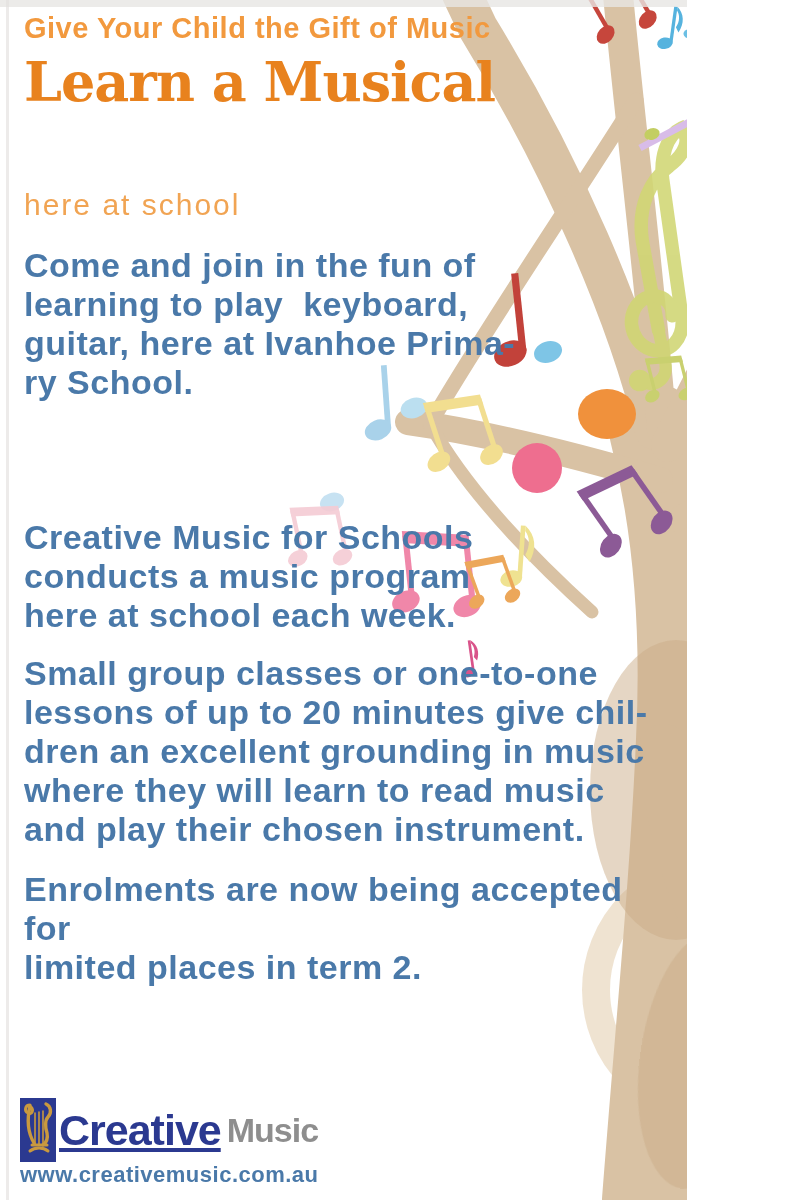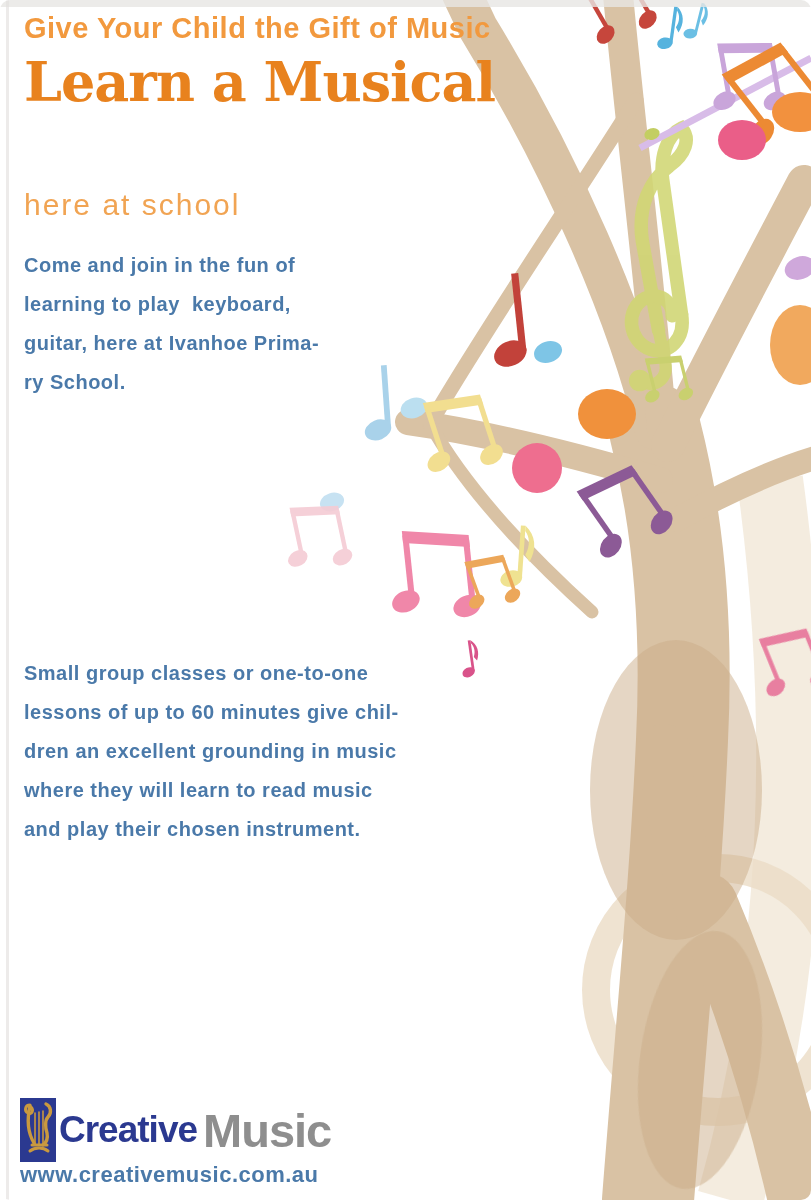--- a/index.html
+++ b/index.html
@@ -1,22 +1,21 @@
 <!DOCTYPE html>
 <html style="--accent_orange: #E8821E; --tagline_orange: #F2993E; --sub_orange: #F1A453; --text_blue: #4A79A9; --brand_navy: #2B3990; --brand_gray: #8E8E8E; --logo_gold: #C9993F; --tree_tan: #D9C2A4;"><head>
 <meta charset="utf-8">
 <style>
   html,body{margin:0;padding:0;background:#fff;}
   .poster{
     position:relative;
-    width:811px;height:1200px;
+    width:687px;height:1200px;
     overflow:hidden;
     background:#fff;
     font-family:"Liberation Sans", sans-serif;
-    border-radius:10px;
   }
   .edge-top{position:absolute;top:0;left:0;width:811px;height:7px;background:#e7e6e3;opacity:.8;}
   .edge-left{position:absolute;top:0;left:6px;width:3px;height:1200px;background:#e3e1de;opacity:.65;}
   .art{position:absolute;top:0;left:0;width:811px;height:1200px;}
   .txt{position:absolute;left:24px;}
   .tagline{
     top:12px;
     font-size:29px;font-weight:bold;letter-spacing:.5px;
     color:var(--tagline_orange,#F2993E);
   }
@@ -28,44 +27,45 @@
   }
   .headline span{display:block;}
   .subheadline{
     top:188px;
     font-size:30px;font-weight:normal;letter-spacing:2px;
     color:var(--sub_orange,#F1A453);
   }
   .para{
     margin:0;width:640px;
     white-space:pre-wrap;
-    font-size:20px;font-weight:bold;letter-spacing:.5px;line-height:39px;
+    font-size:34px;font-weight:bold;letter-spacing:.5px;line-height:39px;
     color:var(--text_blue,#4A79A9);
   }
   .para.small{font-size:23.5px;line-height:38px;}
   .p-intro{top:246px;}
   .p-program{top:518px;}
   .p-lessons{top:654px;}
   .p-enrol{top:870px;}
   .p-contact{top:962px;}
   .logo{
     top:1098px;
     display:flex;align-items:center;
   }
   .logo-mark{
     display:inline-block;width:36px;height:64px;
     background:var(--brand_navy,#2B3990);
     margin-right:3px;
   }
   .logo-word1{
-    font-size:37px;font-weight:bold;letter-spacing:-1px;
+    font-size:43px;font-weight:bold;letter-spacing:-1px;
     color:var(--brand_navy,#2B3990);
+    text-decoration:underline;
   }
   .logo-word2{
-    font-size:47px;font-weight:bold;letter-spacing:-1px;margin-left:6px;
+    font-size:34px;font-weight:bold;letter-spacing:-1px;margin-left:6px;
     color:var(--brand_gray,#8E8E8E);
   }
   .website{
     top:1162px;
     font-size:22px;font-weight:bold;letter-spacing:.5px;
     color:var(--text_blue,#4A79A9);
   }
 </style>
 </head>
 <body>
@@ -164,25 +164,30 @@
   <h1 class="txt headline">
       <span>Learn a Musical</span>
     </h1>
 
   <div class="txt subheadline">here at school</div>
 
   <p class="txt para p-intro">Come and join in the fun of
 learning to play  keyboard,
 guitar, here at Ivanhoe Prima-
 ry School.</p>
+  <p class="txt para p-program">Creative Music for Schools
+conducts a music program
+here at school each week.</p>
   <p class="txt para p-lessons">Small group classes or one-to-one
-lessons of up to 60 minutes give chil-
+lessons of up to 20 minutes give chil-
 dren an excellent grounding in music
 where they will learn to read music
 and play their chosen instrument.</p>
+  <p class="txt para p-enrol">Enrolments are now being accepted for
+limited places in term 2.</p>
 
   <div class="txt logo" style="left:20px;">
     <span class="logo-mark">
       <svg width="36" height="64" viewBox="0 0 36 64">
         <g stroke="#C9993F" fill="none" stroke-linecap="round">
           <path d="M10 7 C5 7 4 13 8 15 C12 17 14 12 11 9" stroke-width="3"></path>
           <path d="M10 8 C7 21 8 35 14 45" stroke-width="3.4"></path>
           <path d="M26 6 C31 8 32 15 28 19 C25 22 25 29 27 35 C28 40 27 44 23 47" stroke-width="3.4"></path>
           <path d="M15 15 V46 M19 14 V46 M23 13 V46" stroke-width="1.6"></path>
           <path d="M12 47 H27" stroke-width="3"></path>

